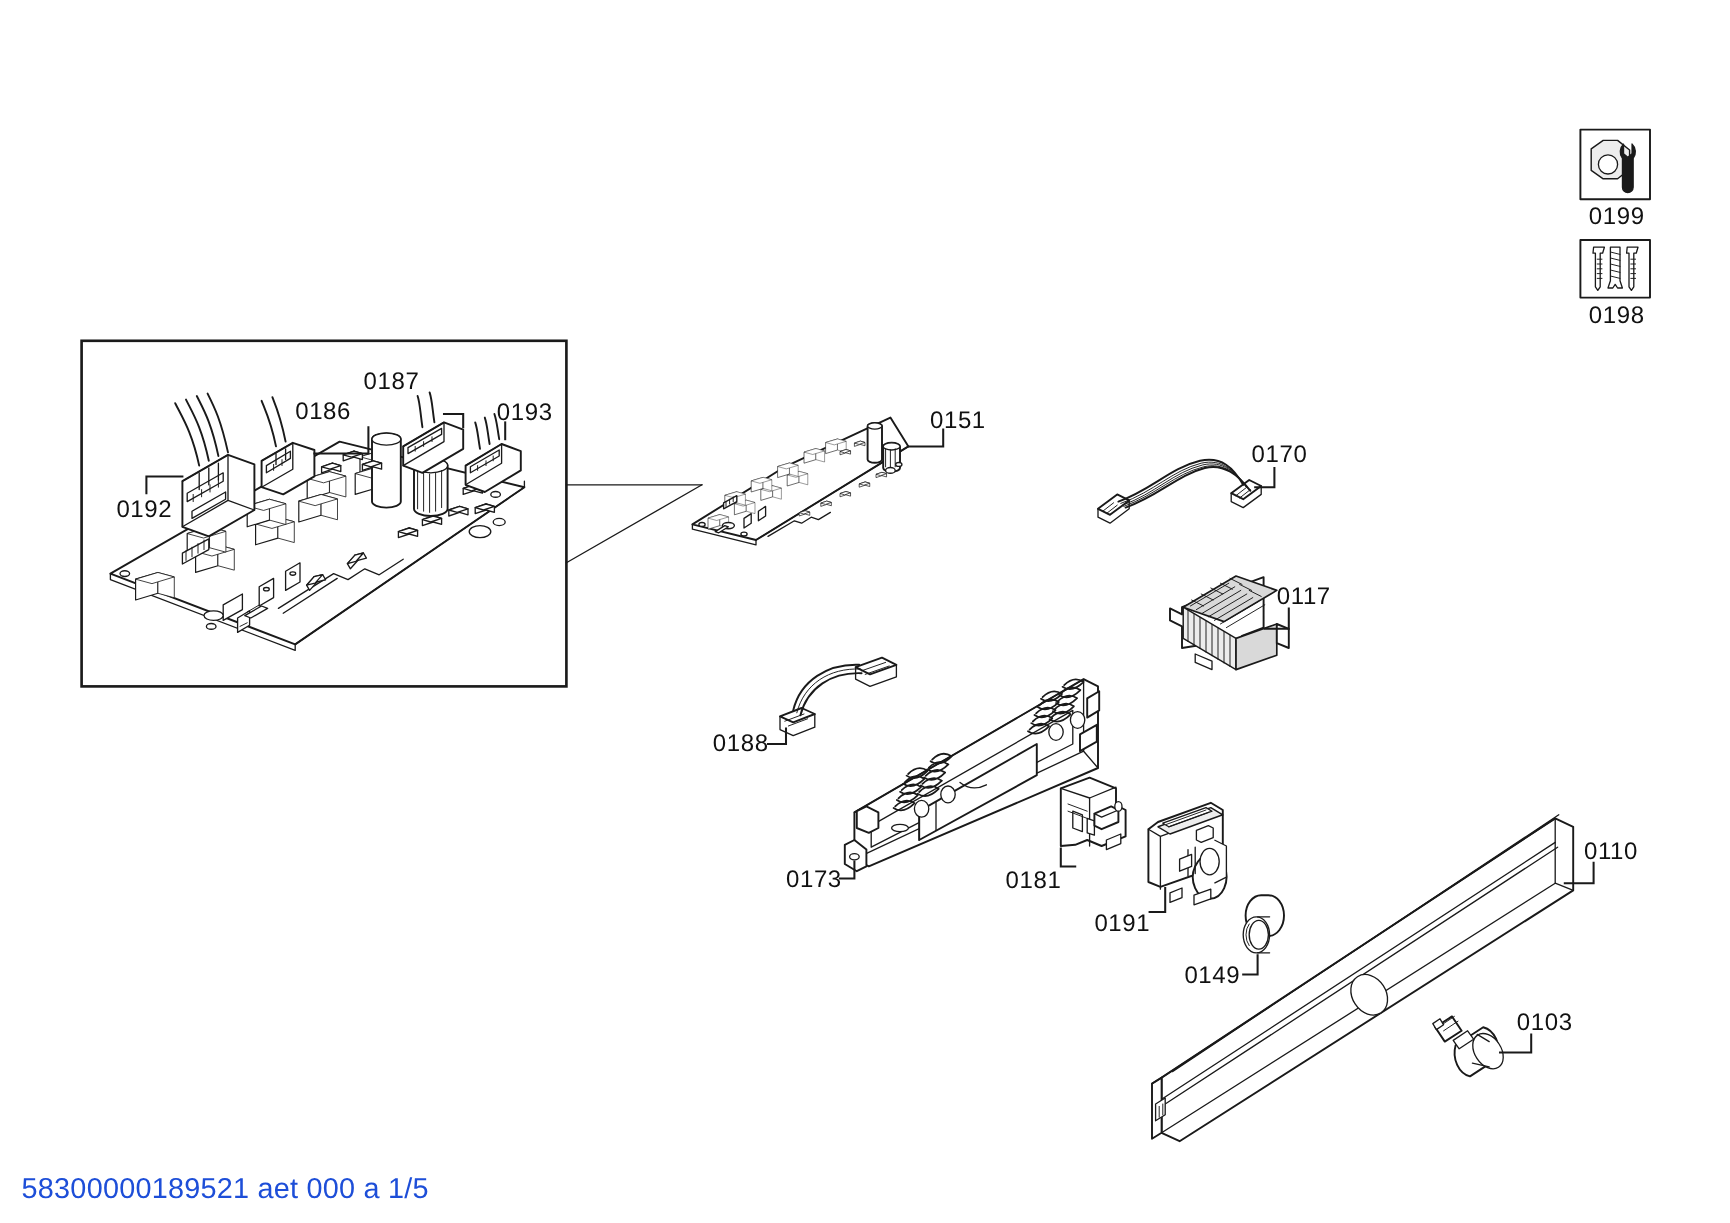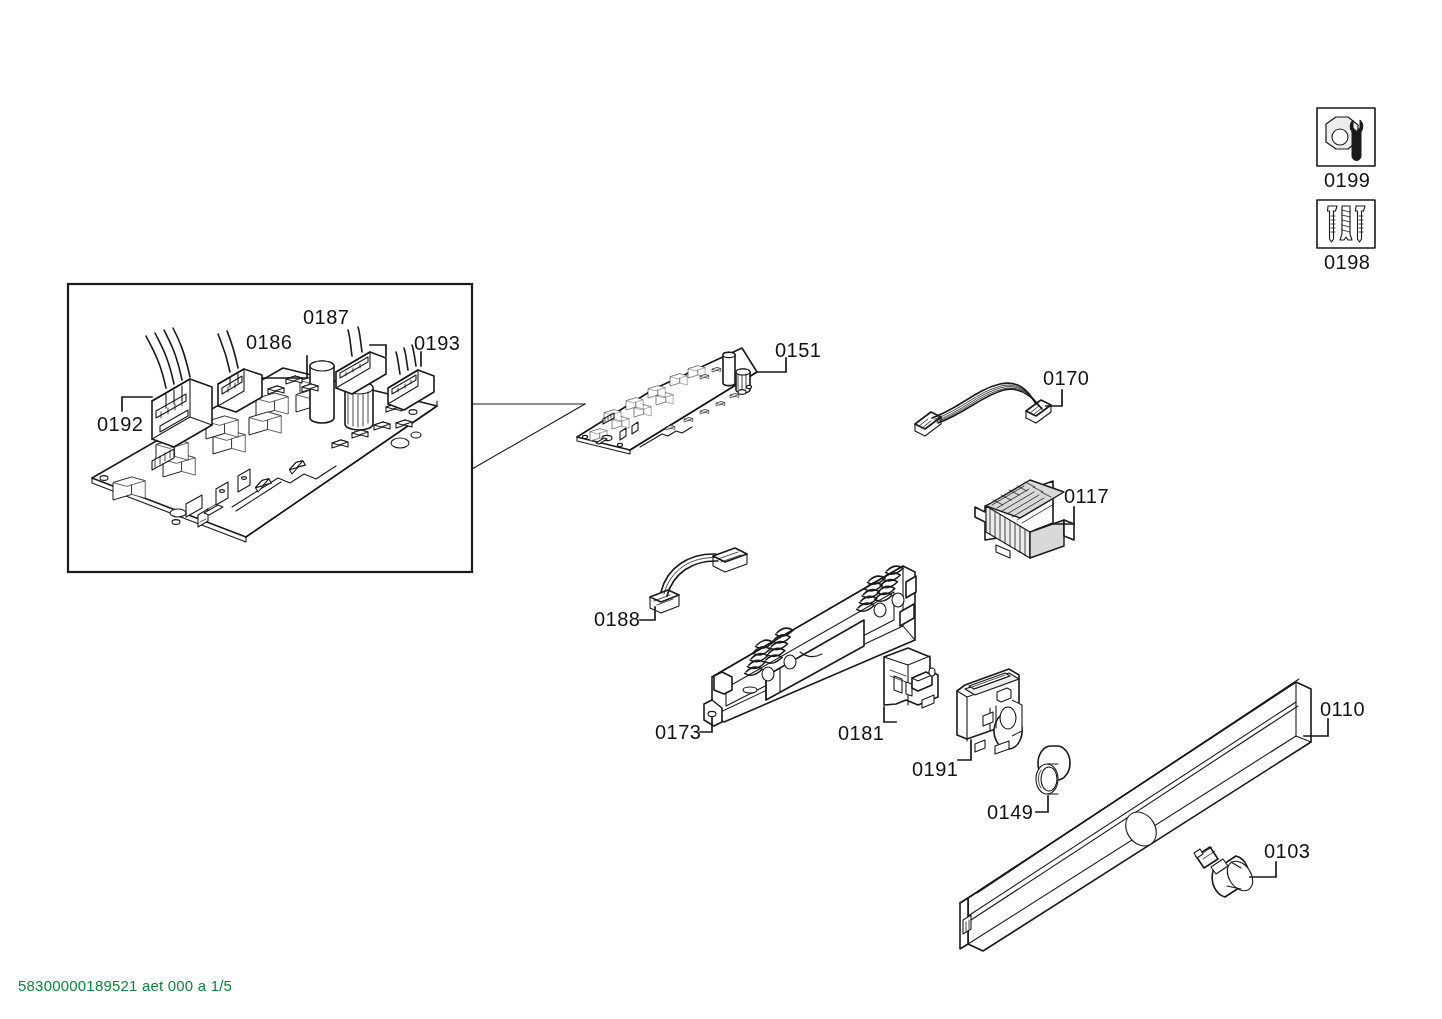--- a/index.html
+++ b/index.html
@@ -23,23 +23,23 @@
     position: absolute;
     left: 0;
     top: 0;
     width: 1442px;
     height: 1019px;
   }
   .footer-code {
     position: absolute;
     left: 18px;
     top: 977px;
-    font-size: 15px;
+    font-size: 24px;
     letter-spacing: 0.2px;
-    color: #15803d;
+    color: #1d4ed8;
     white-space: nowrap;
   }
   
 </style>
 </head>
 <body>
 
 <div id="sheet">
 
   <svg id="artwork" viewBox="0 0 1442 1019" xmlns="http://www.w3.org/2000/svg">

